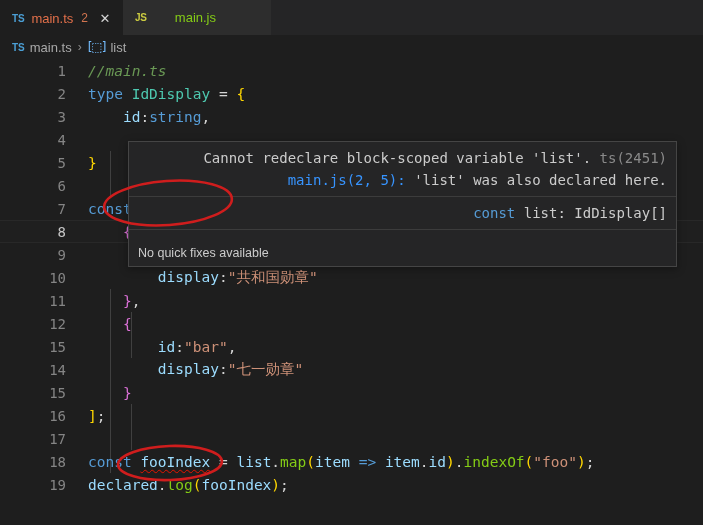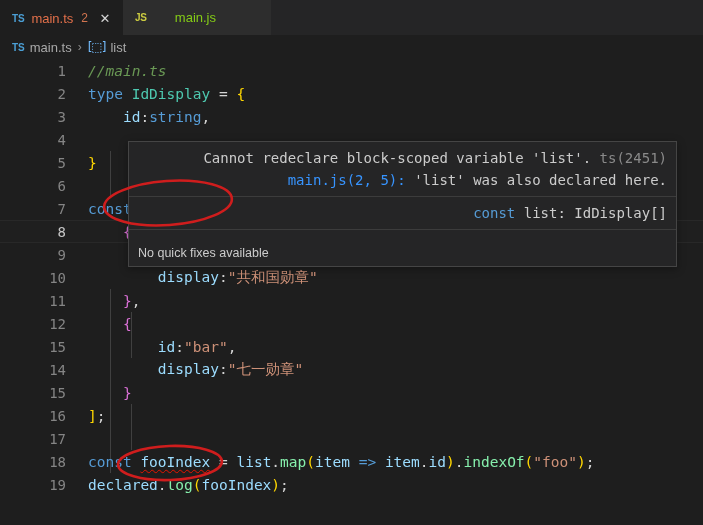--- a/index.html
+++ b/index.html
@@ -134,21 +134,21 @@
   .code-line.current .lnum { color: #c6c6c6; }
   .ctext { position: relative; }
 
   
   .t-comment { color: #6a9955; font-style: italic; }
   .t-keyword { color: #569cd6; }
   .t-type    { color: #4ec9b0; }
   .t-var     { color: #9cdcfe; }
   .t-prop    { color: #9cdcfe; }
   .t-string  { color: #ce9178; }
-  .t-func    { color: #86efac; }
+  .t-func    { color: #84cc16; }
   .t-plain   { color: #d4d4d4; }
   .t-br-y    { color: #ffd700; }
   .t-br-p    { color: #da70d6; }
 
   .squiggle {
     text-decoration: underline;
     text-decoration-style: wavy;
     text-decoration-color: #e51400;
     text-decoration-thickness: 1px;
     text-underline-offset: 2px;

